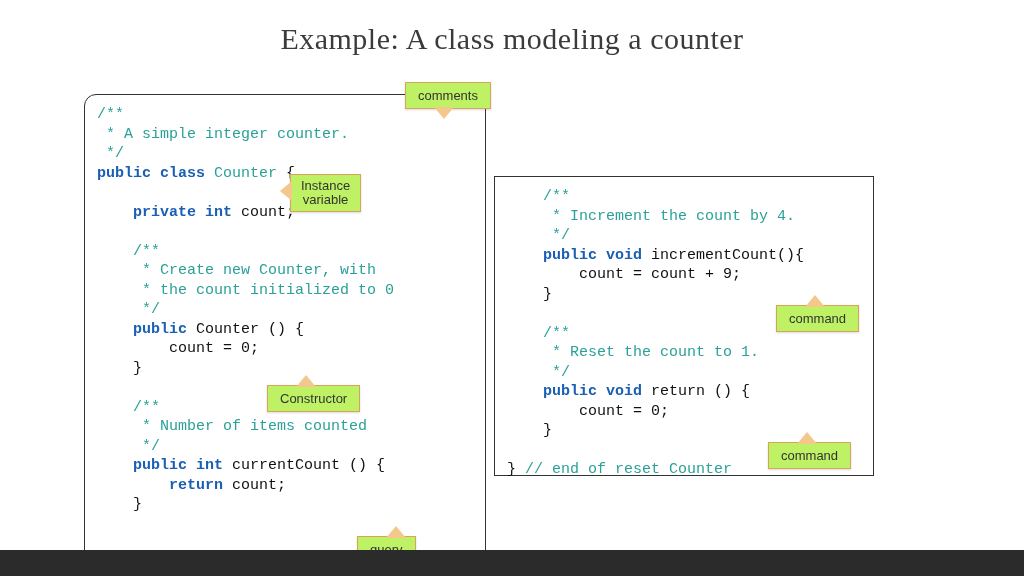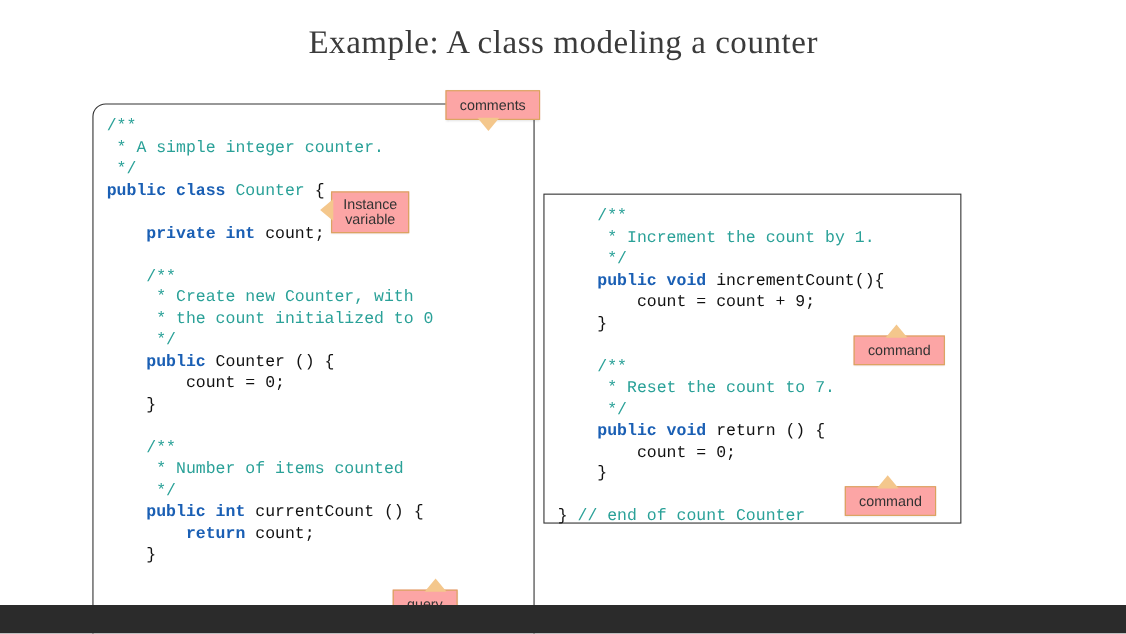--- a/index.html
+++ b/index.html
@@ -48,21 +48,21 @@
     left: 410px;
     top: 82px;
     width: 380px;
     height: 300px;
   }
   .kw { color: #1a5fb4; font-weight: bold; }
   .cls { color: #2aa198; }
   .cm { color: #2aa198; }
   .callout {
     position: absolute;
-    background: #fca5a5;
+    background: #bef264;
     border: 1px solid #d9a35b;
     font-family: Arial, Helvetica, sans-serif;
     font-size: 13px;
     color: #333;
     padding: 5px 12px;
     text-align: center;
     box-shadow: 0 1px 2px rgba(0,0,0,0.15);
   }
   .callout::before {
     content: "";
@@ -118,37 +118,38 @@
 <span>    }</span>
 <span></span>
 <span class="cm">    /**</span>
 <span class="cm">     * Number of items counted</span>
 <span class="cm">     */</span>
 <span class="kw">    public int</span><span> currentCount () {</span>
 <span class="kw">        return</span><span> count;</span>
 <span>    }</span></div>
 
   <div class="code-box right-box"><span class="cm">    /**</span>
-<span class="cm">     * Increment the count by 1.</span>
+<span class="cm">     * Increment the count by 4.</span>
 <span class="cm">     */</span>
 <span class="kw">    public void</span><span> incrementCount(){</span>
 <span>        count = count + 9;</span>
 <span>    }</span>
 <span></span>
 <span class="cm">    /**</span>
-<span class="cm">     * Reset the count to 7.</span>
+<span class="cm">     * Reset the count to 1.</span>
 <span class="cm">     */</span>
 <span class="kw">    public void</span><span> return () {</span>
 <span>        count = 0;</span>
 <span>    }</span>
 <span></span>
-<span>} </span><span class="cm">// end of count Counter</span></div>
+<span>} </span><span class="cm">// end of reset Counter</span></div>
 
   <div class="callout arrow-down" style="left:321px; top:-12px;">comments</div>
-  <div class="callout arrow-left" style="left:217px; top:80px; white-space:pre-line; line-height:14px; padding:4px 10px;">Instance
+  <div class="callout arrow-left" style="left:206px; top:80px; white-space:pre-line; line-height:14px; padding:4px 10px;">Instance
 variable</div>
+  <div class="callout arrow-up" style="left:183px; top:291px;">Constructor</div>
   <div class="callout arrow-up" style="left:273px; top:442px;">query</div>
   <div class="callout arrow-up" style="left:692px; top:211px;">command</div>
   <div class="callout arrow-up" style="left:684px; top:348px;">command</div>
 
 </div>
 
 <div class="footer-bar"></div>
 
 </body></html>

